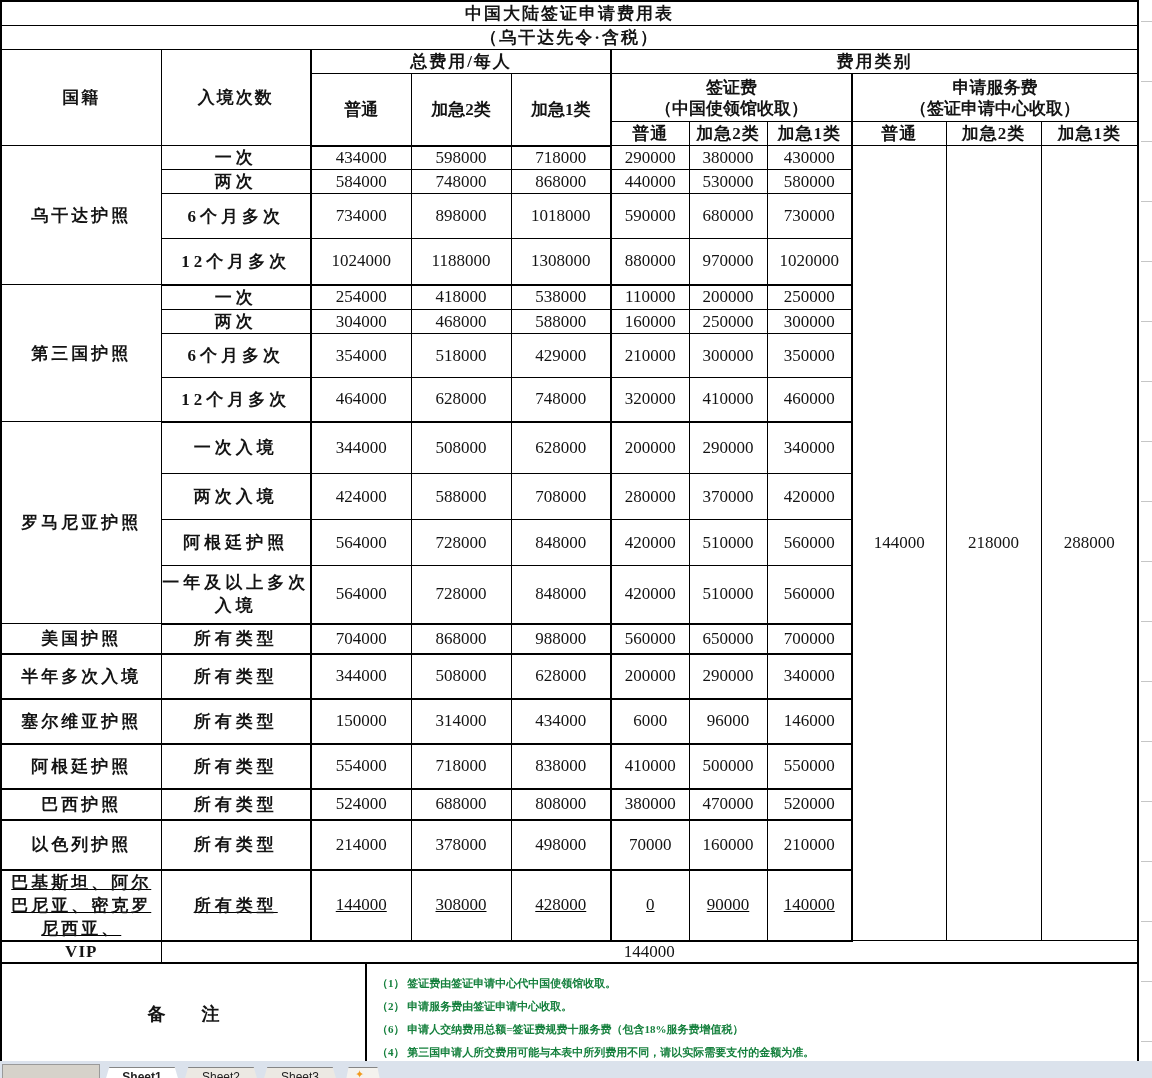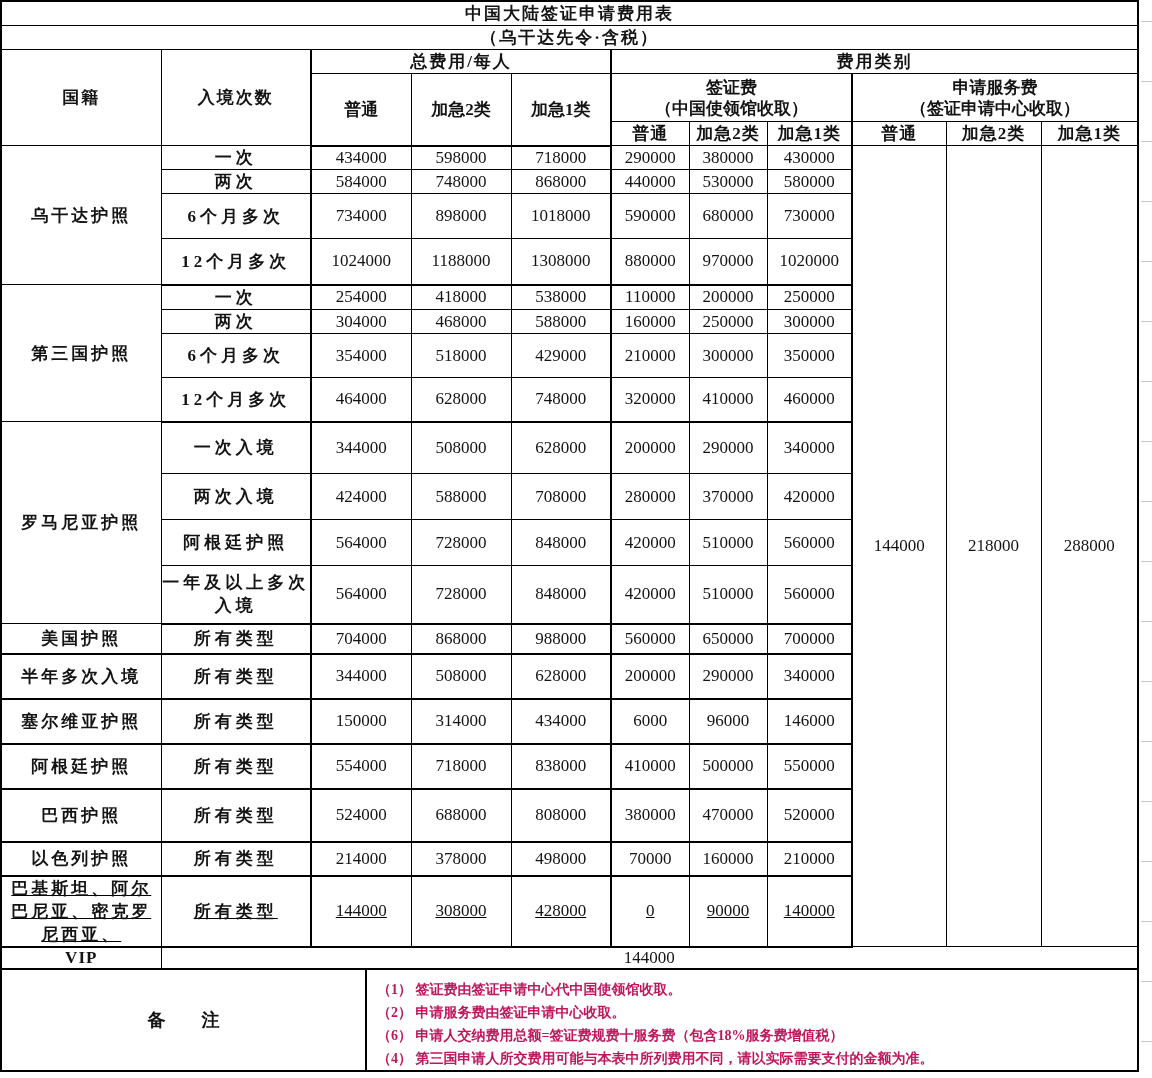--- a/index.html
+++ b/index.html
@@ -22,21 +22,21 @@
   td.nat-cell{font-weight:bold;font-size:16px;letter-spacing:3px;padding:0 18px;color:#000;}
   td.entry-cell{font-weight:bold;font-size:16px;letter-spacing:4px;padding:0 10px;color:#000;}
   td.num{font-size:17px;font-weight:normal;color:#1a1a1a;}
   .vip-row td{font-weight:normal;}
   .vip-label{font-weight:bold !important;font-size:16px;letter-spacing:1px;color:#000;}
   .notes-cell{padding:0 !important;}
   .notes-wrap{display:flex;align-items:stretch;height:100%;}
   .notes-label{width:363px;border-right:2px solid #000;display:flex;align-items:center;
                justify-content:center;font-weight:bold;font-size:18px;}
   .notes-body{flex:1;text-align:left;padding:8px 4px 0 10px;}
-  .note-line{font-weight:bold;font-size:14px;line-height:23px;white-space:nowrap;color:#be185d;}
+  .note-line{font-weight:bold;font-size:11px;line-height:23px;white-space:nowrap;color:#15803d;}
   
   #right-strip{position:absolute;left:1141px;top:0;width:11px;height:1059px;
      background-image:linear-gradient(to bottom,#c6c6c6 0 1px,transparent 1px);
      background-size:11px 60px;background-repeat:repeat-y;background-position:0 21px;}
   
   #tabbar{position:absolute;left:0;top:1061px;width:1152px;height:17px;background:#dbe2ec;
           overflow:hidden;font-family:"Liberation Sans","DejaVu Sans",sans-serif;}
   #navbox{position:absolute;left:2px;top:3px;width:96px;height:18px;background:#d6d2ca;
           border:1px solid #9a9a9a;}
   .tab{position:absolute;top:6px;height:16px;background:#ece9e3;border:1px solid #858585;
@@ -250,31 +250,31 @@
         <tr class="group-end" style="height: 45px;">
           <td class="nat-cell" rowspan="1">阿根廷护照</td>
           <td class="entry-cell thick-r">所有类型</td>
           <td class="num">554000</td>
           <td class="num">718000</td>
           <td class="num thick-r">838000</td>
           <td class="num">410000</td>
           <td class="num">500000</td>
           <td class="num thick-r">550000</td>
         </tr>
-        <tr class="group-end" style="height: 53px;">
+        <tr class="group-end" style="height: 31px;">
           <td class="nat-cell" rowspan="1">巴西护照</td>
           <td class="entry-cell thick-r">所有类型</td>
           <td class="num">524000</td>
           <td class="num">688000</td>
           <td class="num thick-r">808000</td>
           <td class="num">380000</td>
           <td class="num">470000</td>
           <td class="num thick-r">520000</td>
         </tr>
-        <tr class="group-end" style="height: 34px;">
+        <tr class="group-end" style="height: 50px;">
           <td class="nat-cell" rowspan="1">以色列护照</td>
           <td class="entry-cell thick-r">所有类型</td>
           <td class="num">214000</td>
           <td class="num">378000</td>
           <td class="num thick-r">498000</td>
           <td class="num">70000</td>
           <td class="num">160000</td>
           <td class="num thick-r">210000</td>
         </tr>
         <tr class="group-end" style="height: 70px; text-decoration: underline;">
@@ -305,13 +305,24 @@
               <div class="note-line">（4） 第三国申请人所交费用可能与本表中所列费用不同，请以实际需要支付的金额为准。</div>
             </div>
           </div>
         </td>
       </tr>
     </tbody>
   </table>
 
   <div id="right-strip"></div>
 
+  <div id="tabbar">
+    <div id="navbox"></div>
+    <div id="tabs-holder">
+        <div class="tab active" style="left: 104px; width: 74px;">Sheet1</div>
+        <div class="tab" style="left: 183px; width: 74px;">Sheet2</div>
+        <div class="tab" style="left: 262px; width: 74px;">Sheet3</div>
+      </div>
+    <div class="newtab" id="newtab" style="left: 345px;">
+      <span class="star">✦</span>
+    </div>
+  </div>
 </div>
 
 </body></html>

